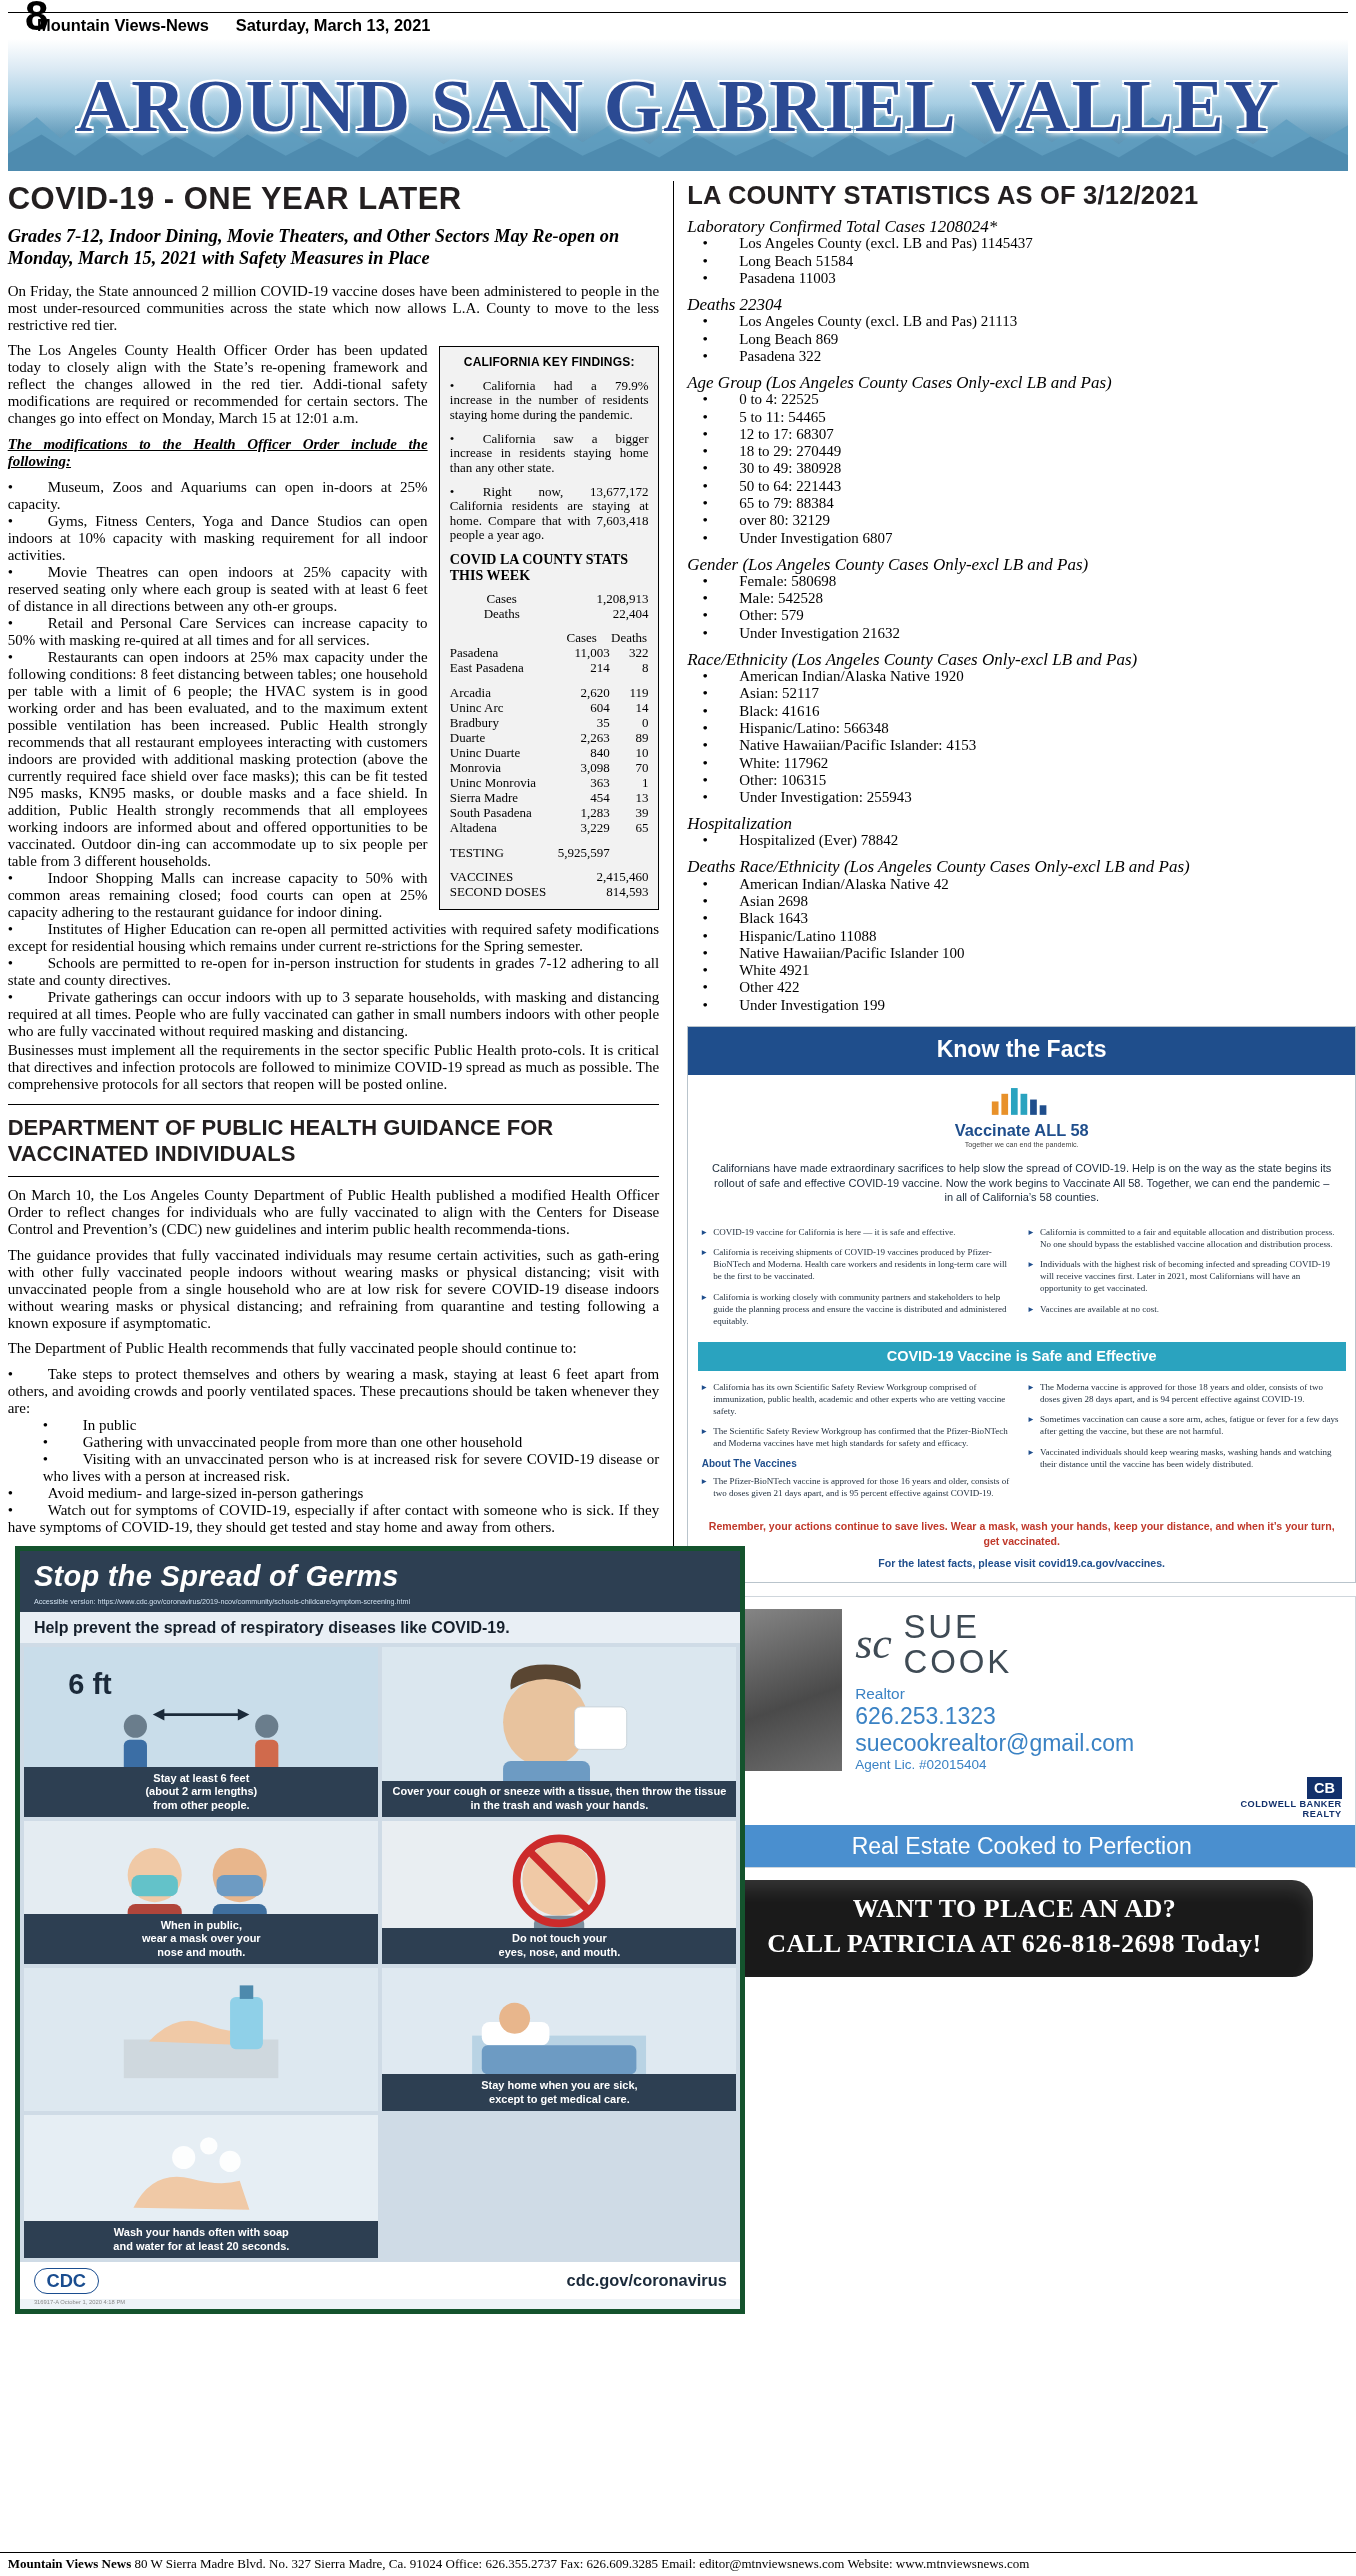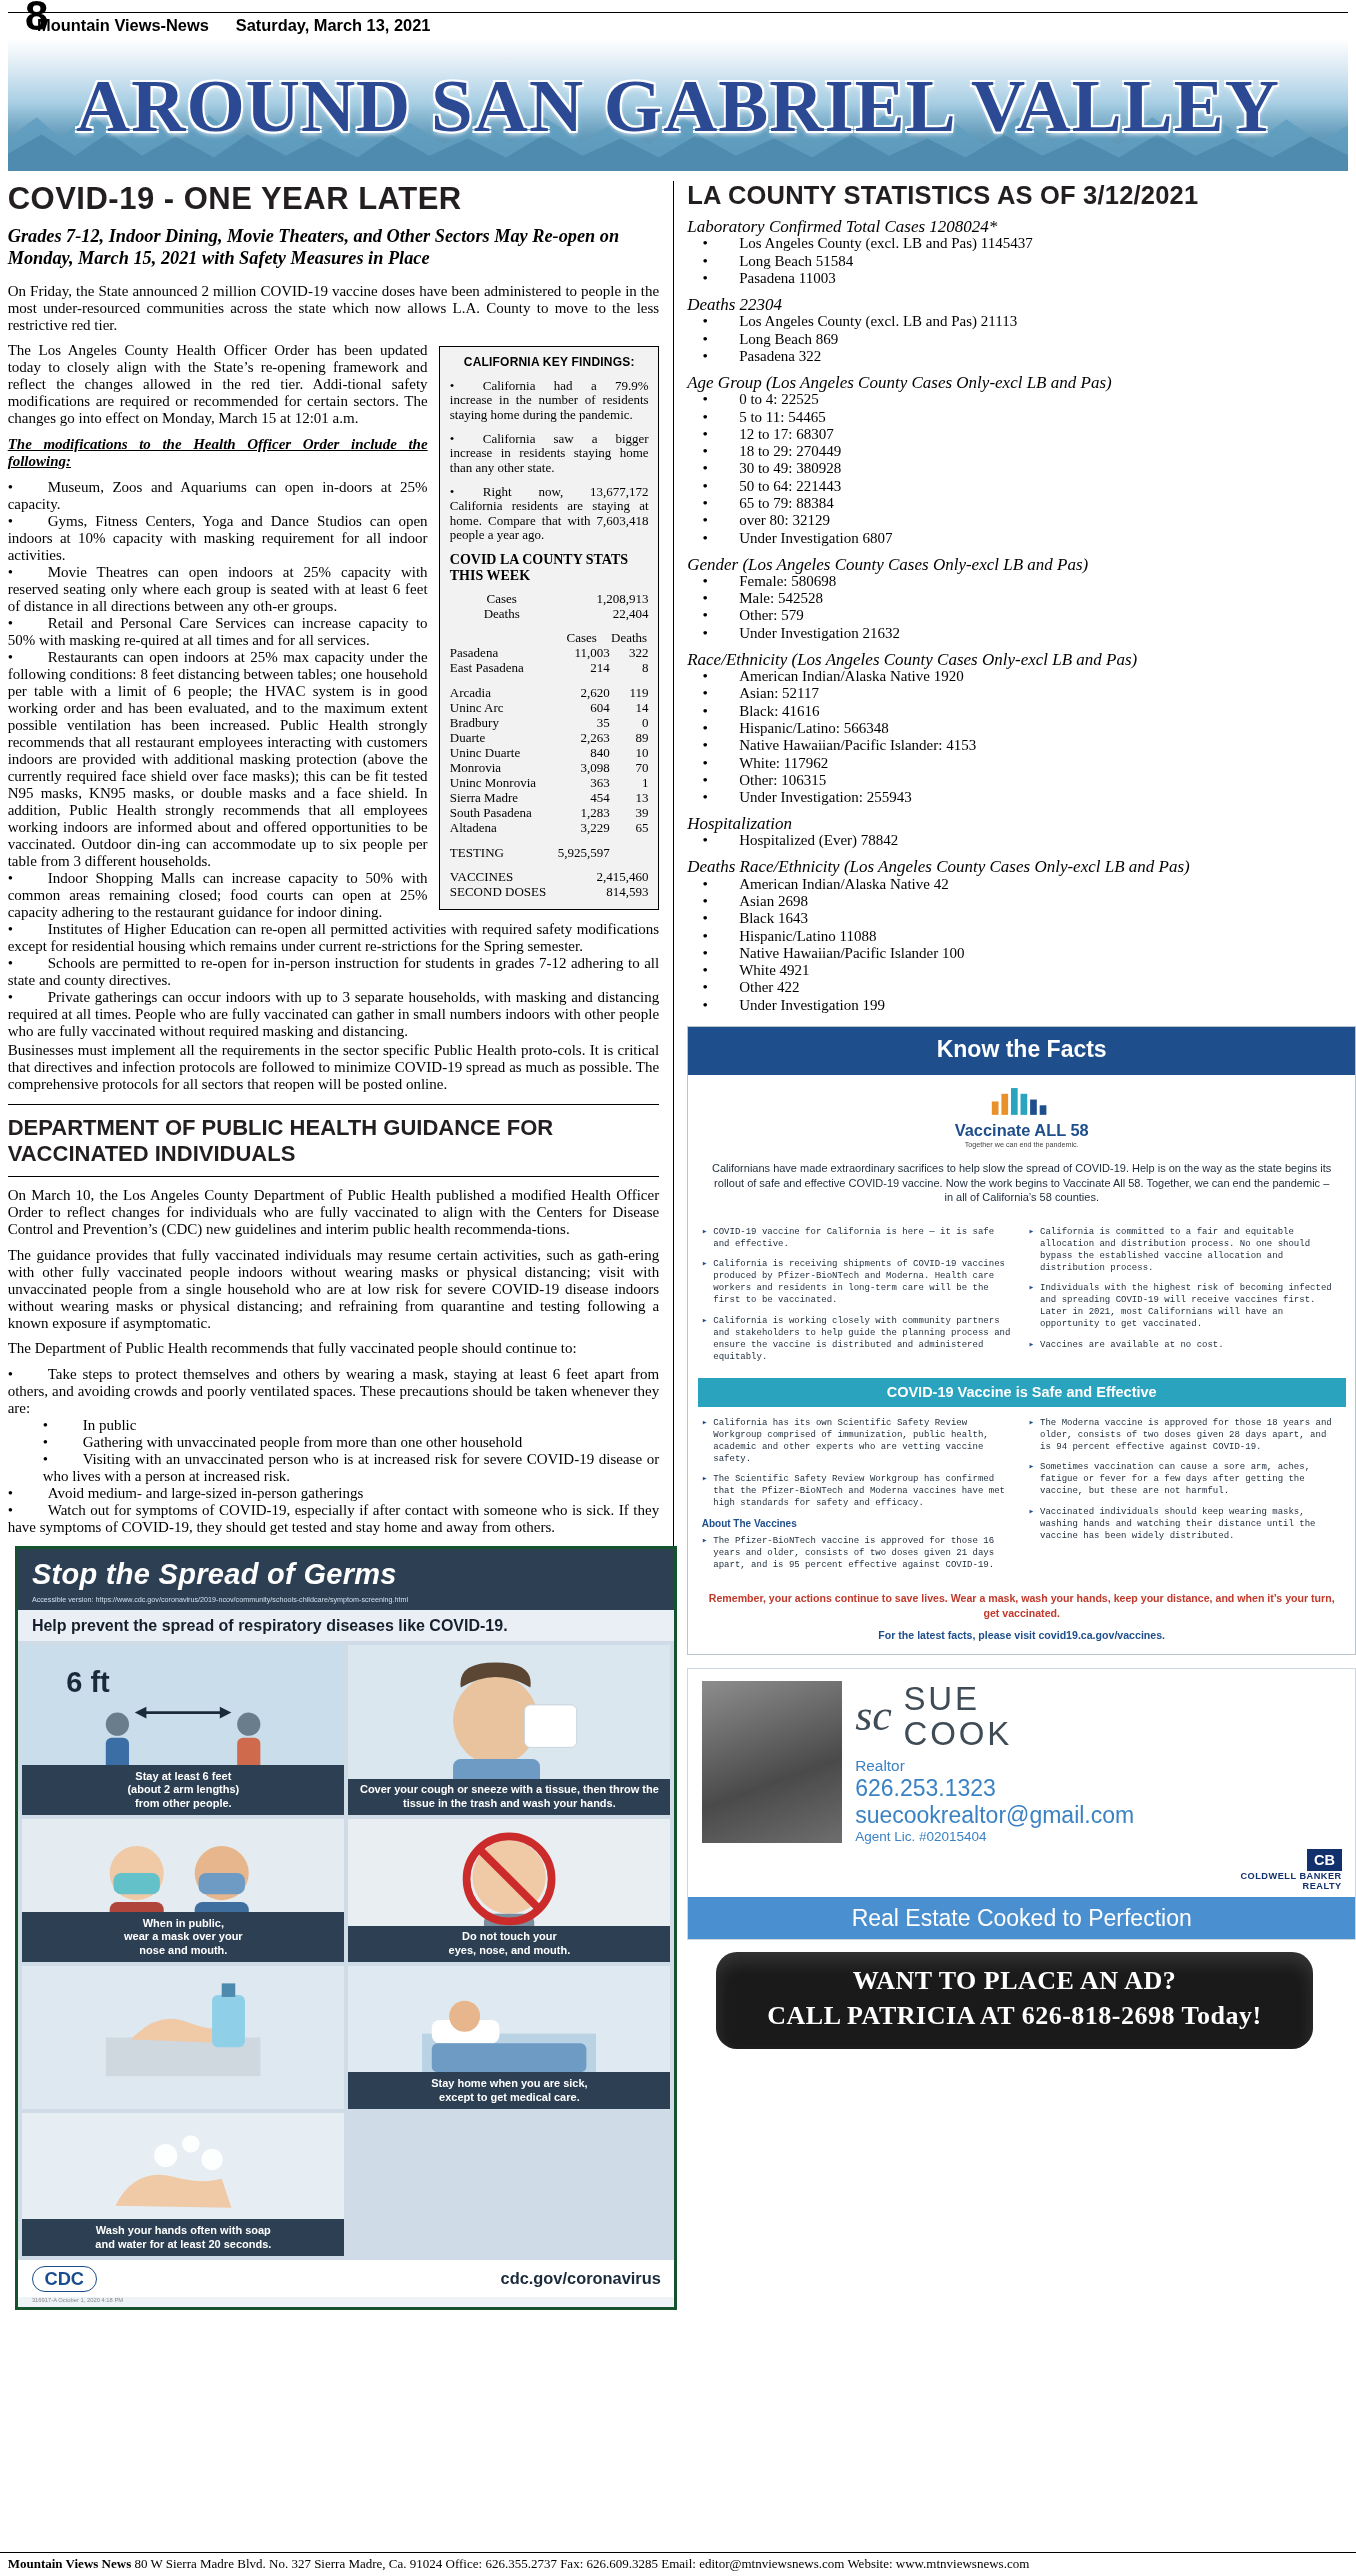--- a/index.html
+++ b/index.html
@@ -114,21 +114,21 @@
   
   .hr-thick { border: 0; border-top: 1.9px solid #000; margin: 11.6px 0 9.6px 0; }
   h2.sub-headline {
     font-family: "Liberation Sans", sans-serif;
     font-weight: bold; font-size: 22px; color: #231f20; line-height: 26px;
     margin-bottom: 9.6px;
   }
 
   
   .cdc-poster {
-    margin: 9.6px 7.7px 0 7.7px; width: 662px; border: 3px solid #14532d; background: #eef3f7;
+    margin: 9.6px 7.7px 0 7.7px; width: 730px; border: 5px solid #14532d; background: #eef3f7;
     position: relative; overflow: hidden;
   }
   .cdc-top { background: #2d3f52; color: #fff; padding: 9.6px 13.5px 5.8px 13.5px; }
   .cdc-top h3 {
     font-family: "Liberation Sans", sans-serif; font-weight: bold; font-style: italic;
     font-size: 29px; letter-spacing: 0.3px;
   }
   .cdc-cite { font-family: "Liberation Sans", sans-serif; font-size: 7.2px; color: #cfe0ef; margin-top: 3.9px; }
   .cdc-sub {
     font-family: "Liberation Sans", sans-serif; font-weight: bold; font-size: 16px;
@@ -172,21 +172,21 @@
   }
   .ktf-bar {
     text-align:center; color:#fff; font-family:"Liberation Sans", sans-serif;
     font-weight:bold; font-size:14.5px; padding:6.7px 0; margin: 0 9.6px;
   }
   .bar-orange { background:#e8912a; }
   .bar-teal { background:#2aa3bf; }
   .ktf-cols { display:flex; gap:13.5px; padding: 9.6px 13.5px 5.8px 13.5px; }
   .ktf-cols > div { flex:1; }
   .ktf-pt {
-    font-family:Liberation Mono, monospace; font-size: 9px; line-height: 12px;
+    font-family:Liberation Serif, serif; font-size: 9px; line-height: 12px;
     color:#1b2a3a; margin-bottom: 8.7px; position: relative; padding-left: 11.6px;
   }
   .ktf-pt::before { content:"\25B8"; position:absolute; left:0; top:0; color:#1f4e8c; font-size:9.6px; }
   .ktf-minihd { font-family:"Liberation Sans", sans-serif; font-weight:bold; font-size:10px; color:#1f4e8c; margin: 1.9px 0 5.8px 0; }
   .ktf-close {
     font-family:"Liberation Sans", sans-serif; font-weight:bold; font-size:10.6px; line-height:14.5px;
     color:#c0392b; text-align:center; padding: 5.8px 19px 1.9px 19px;
   }
   .ktf-close2 { color:#1f4e8c; padding-bottom: 11.6px; }
 

